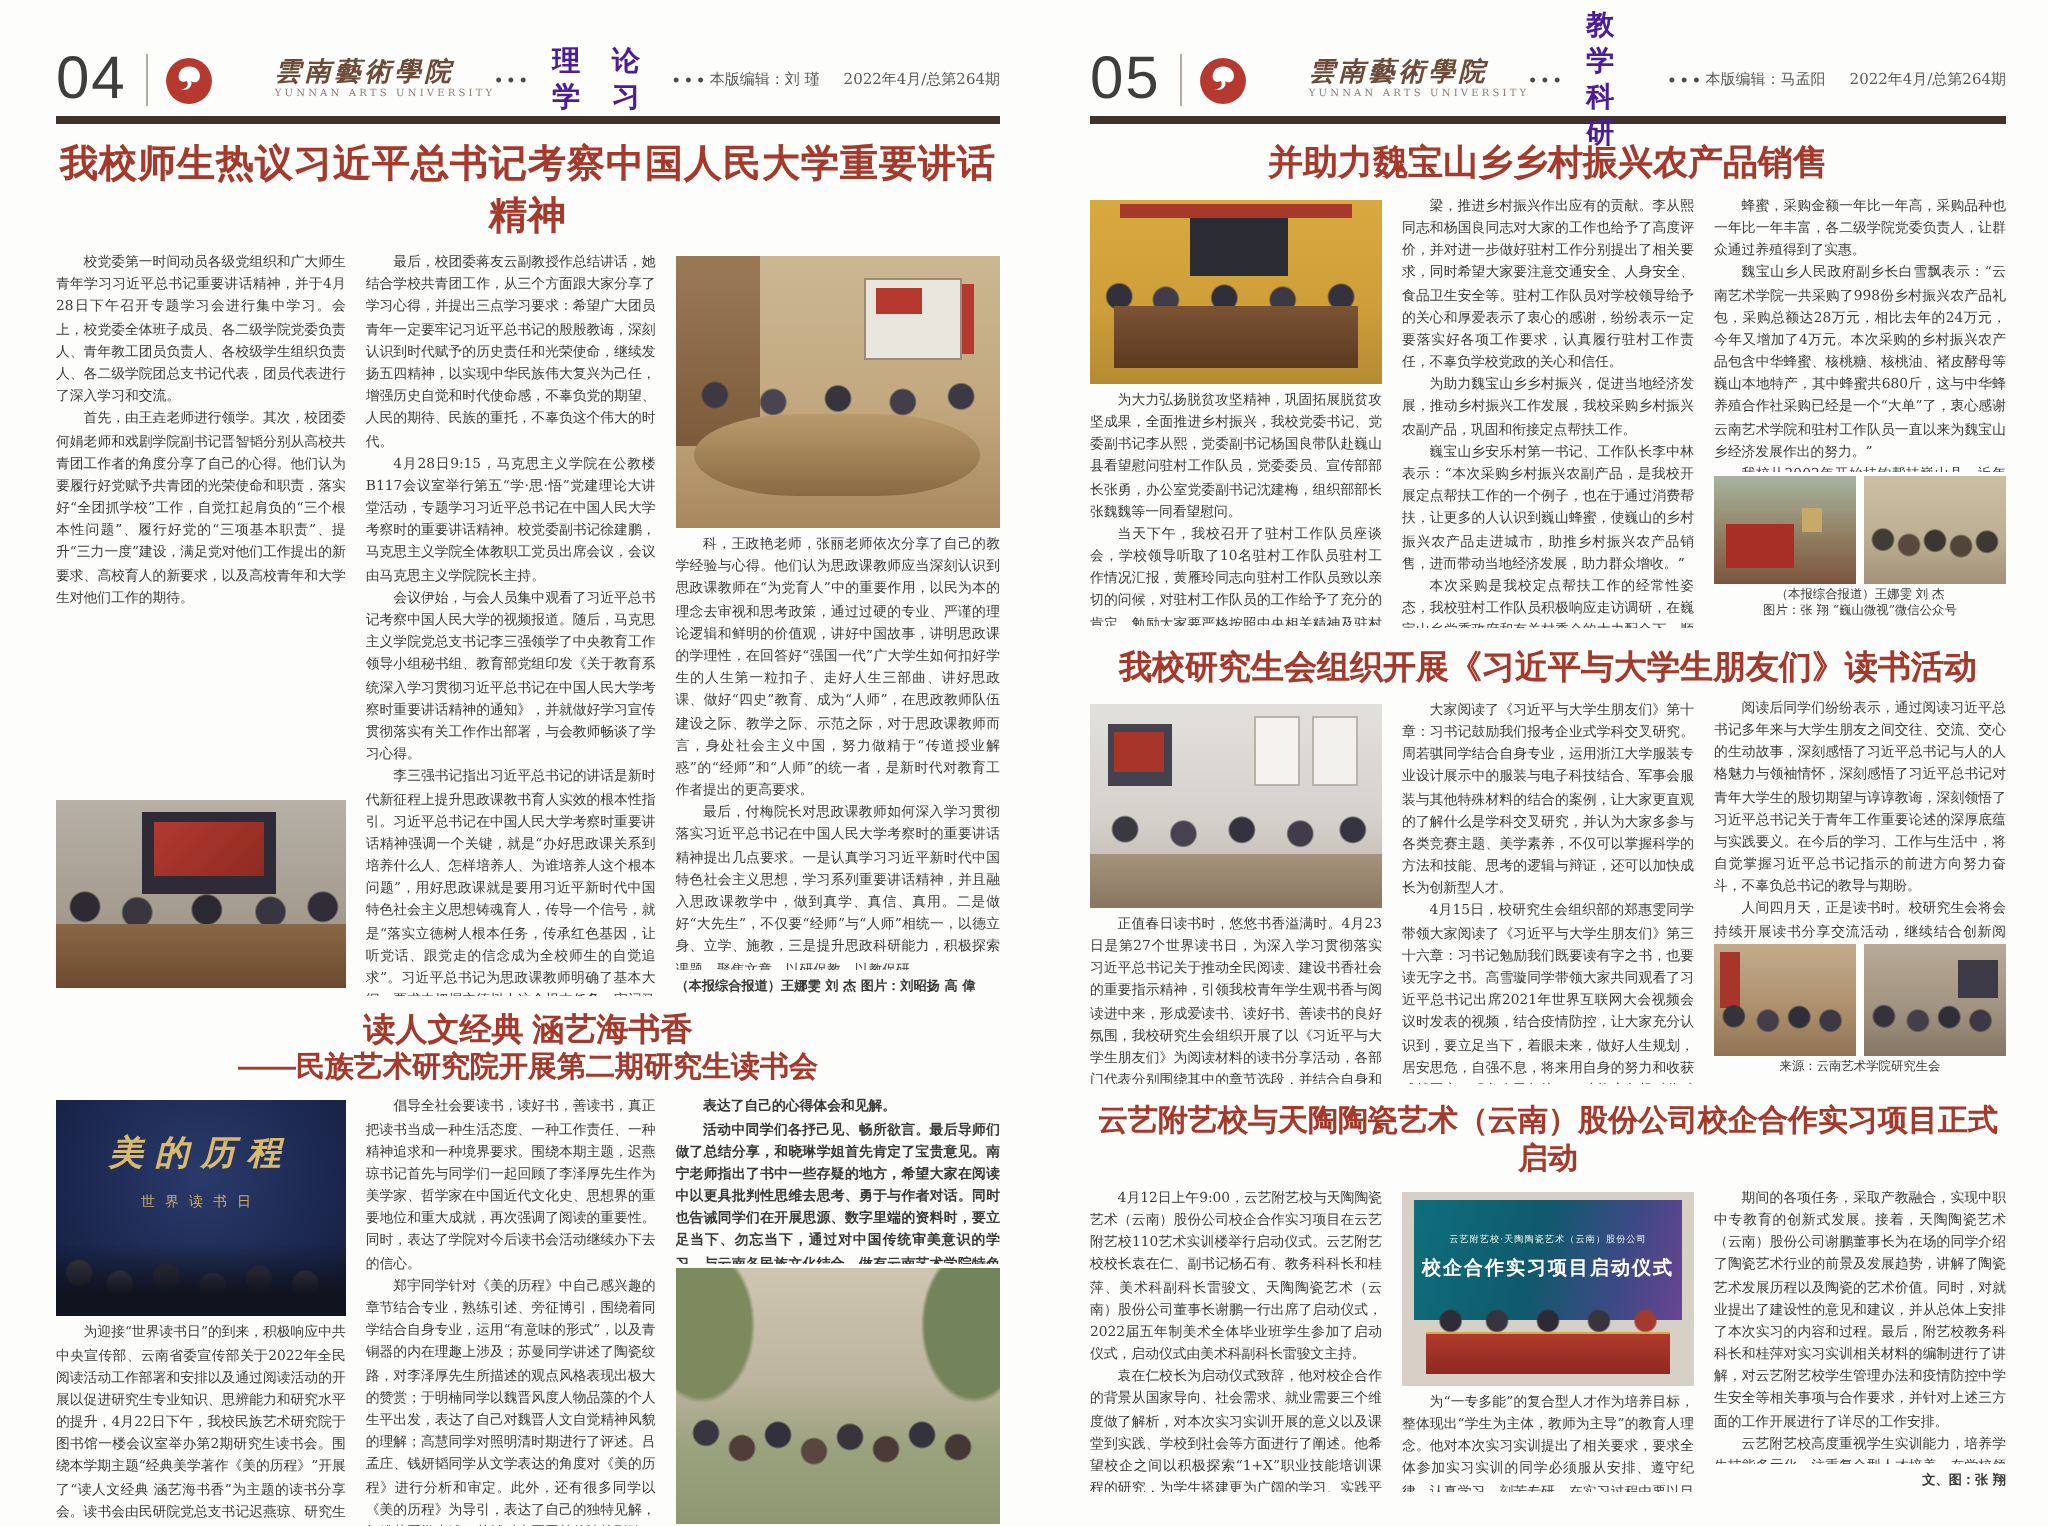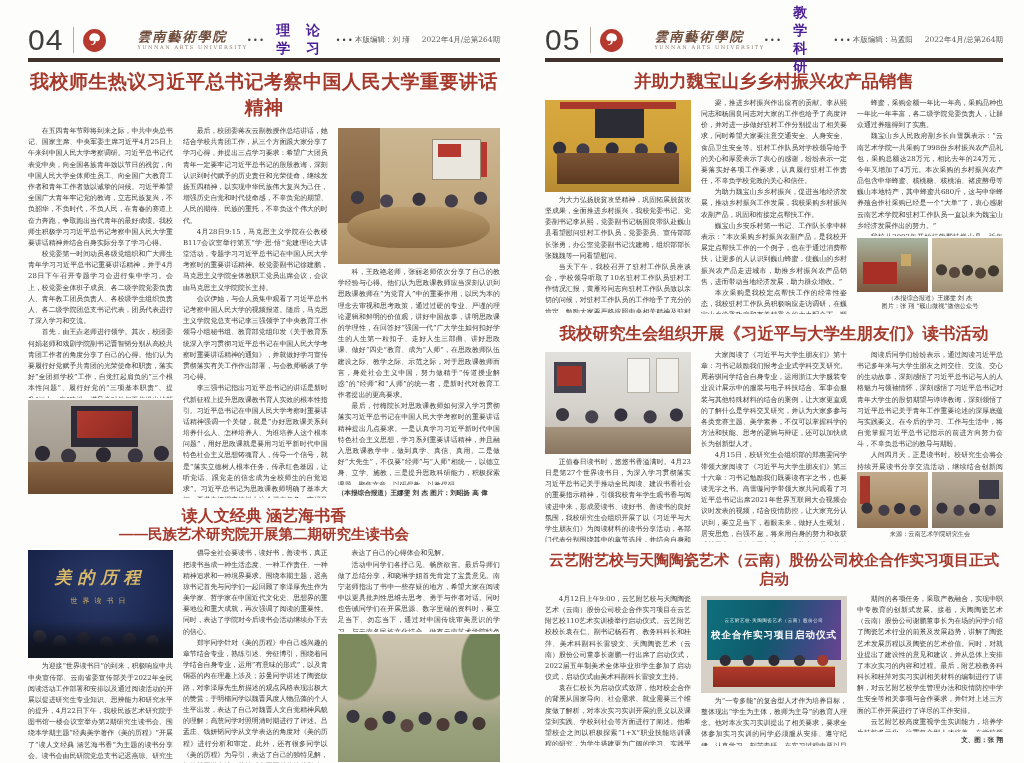--- a/index.html
+++ b/index.html
@@ -135,21 +135,20 @@
         <span>本版编辑：刘 瑾</span>
         <span>2022年4月/总第264期</span>
       </div>
     </div>
     <div class="mast-rule"></div>
 
     <div class="headline hl-l1">我校师生热议习近平总书记考察中国人民大学重要讲话精神</div>
     <div class="cols" style="height:372px;">
       <div class="col">
         <div class="txt-clip" style="height:272px;">
-            <p>在五四青年节即将到来之际，中共中央总书记、国家主席、中央军委主席习近平4月25日上午来到中国人民大学考察调研。习近平总书记代表党中央，向全国各族青年致以节日的祝贺，向中国人民大学全体师生员工、向全国广大教育工作者和青年工作者致以诚挚的问候。习近平希望全国广大青年牢记党的教诲，立志民族复兴，不负韶华，不负时代，不负人民，在青春的赛道上奋力奔跑，争取跑出当代青年的最好成绩。我校师生积极学习习近平总书记考察中国人民大学重要讲话精神并结合自身实际分享了学习心得。</p>
             <p>校党委第一时间动员各级党组织和广大师生青年学习习近平总书记重要讲话精神，并于4月28日下午召开专题学习会进行集中学习。会上，校党委全体班子成员、各二级学院党委负责人、青年教工团员负责人、各校级学生组织负责人、各二级学院团总支书记代表，团员代表进行了深入学习和交流。</p>
             <p>首先，由王垚老师进行领学。其次，校团委何娟老师和戏剧学院副书记晋智韬分别从高校共青团工作者的角度分享了自己的心得。他们认为要履行好党赋予共青团的光荣使命和职责，落实好“全团抓学校”工作，自觉扛起肩负的“三个根本性问题”、履行好党的“三项基本职责”、提升“三力一度”建设，满足党对他们工作提出的新要求、高校育人的新要求，以及高校青年和大学生对他们工作的期待。</p>
           </div>
         <div class="photo p-l1b" style="height:94px;">
           <div class="ph tv"></div>
           <div class="ph tvred"></div>
           <div class="ph crowd"></div>
           <div class="ph table"></div>
         </div>
       </div>
@@ -191,21 +190,21 @@
             <p>为迎接“世界读书日”的到来，积极响应中共中央宣传部、云南省委宣传部关于2022年全民阅读活动工作部署和安排以及通过阅读活动的开展以促进研究生专业知识、思辨能力和研究水平的提升，4月22日下午，我校民族艺术研究院于图书馆一楼会议室举办第2期研究生读书会。围绕本学期主题“经典美学著作《美的历程》”开展了“读人文经典 涵艺海书香”为主题的读书分享会。读书会由民研院党总支书记迟燕琼、研究生导师黎毓琴博士和李松博士、民研院2020级、2021级研究生以及部分教学单位的研究生代表参加活动，研究生导师和晓琳博士主持。本次读书会采取线上线下相结合的方式进行，共40余名师生参与了此次活动。</p>
           </div>
       </div>
       <div class="col">
         <div class="txt-clip" style="height:226px;">
             <p>倡导全社会要读书，读好书，善读书，真正把读书当成一种生活态度、一种工作责任、一种精神追求和一种境界要求。围绕本期主题，迟燕琼书记首先与同学们一起回顾了李泽厚先生作为美学家、哲学家在中国近代文化史、思想界的重要地位和重大成就，再次强调了阅读的重要性。同时，表达了学院对今后读书会活动继续办下去的信心。</p>
             <p>郑宇同学针对《美的历程》中自己感兴趣的章节结合专业，熟练引述、旁征博引，围绕着同学结合自身专业，运用“有意味的形式”，以及青铜器的内在理趣上涉及；苏曼同学讲述了陶瓷纹路，对李泽厚先生所描述的观点风格表现出极大的赞赏；于明楠同学以魏晋风度人物品藻的个人生平出发，表达了自己对魏晋人文自觉精神风貌的理解；高慧同学对照明清时期进行了评述。吕孟庄、钱妍韬同学从文学表达的角度对《美的历程》进行分析和审定。此外，还有很多同学以《美的历程》为导引，表达了自己的独特见解，如姚茜同学表述了苏轼对中国园林的诗核影响，发表了对苏轼园林“诗画以补拙，是与人生要界”的评论；王韵同学从唯物史观的角度对作品进行了审美批评；邓羽含同学对美学和美育学的角度对“有意味的形式”进行了深一层的评议；囊如琴同学读书艺术史的中国传统村落以及民间工艺美术的创作理念；马姣同学对比《机械复制时代的艺术作品》和《美的历程》两本书中研究艺术史论述的不同观点；孙晨露同学以艺术史写作的方向</p>
           </div>
       </div>
       <div class="col col-wide">
-        <div class="txt-clip" style="height:84px;">
+        <div class="txt-clip" style="height:84px;font-weight:bold;">
             <p>表达了自己的心得体会和见解。</p>
             <p>活动中同学们各抒己见、畅所欲言。最后导师们做了总结分享，和晓琳学姐首先肯定了宝贵意见。南宁老师指出了书中一些存疑的地方，希望大家在阅读中以更具批判性思维去思考、勇于与作者对话。同时也告诫同学们在开展思源、数字里端的资料时，要立足当下、勿忘当下，通过对中国传统审美意识的学习，与云南各民族文化结合，做有云南艺术学院特色的艺术研究。</p>
           </div>
         <div class="photo p-l2b">
           <div class="ph tree"></div>
           <div class="ph tree tree2"></div>
           <div class="ph crowd"></div>
         </div>
 
       </div>

